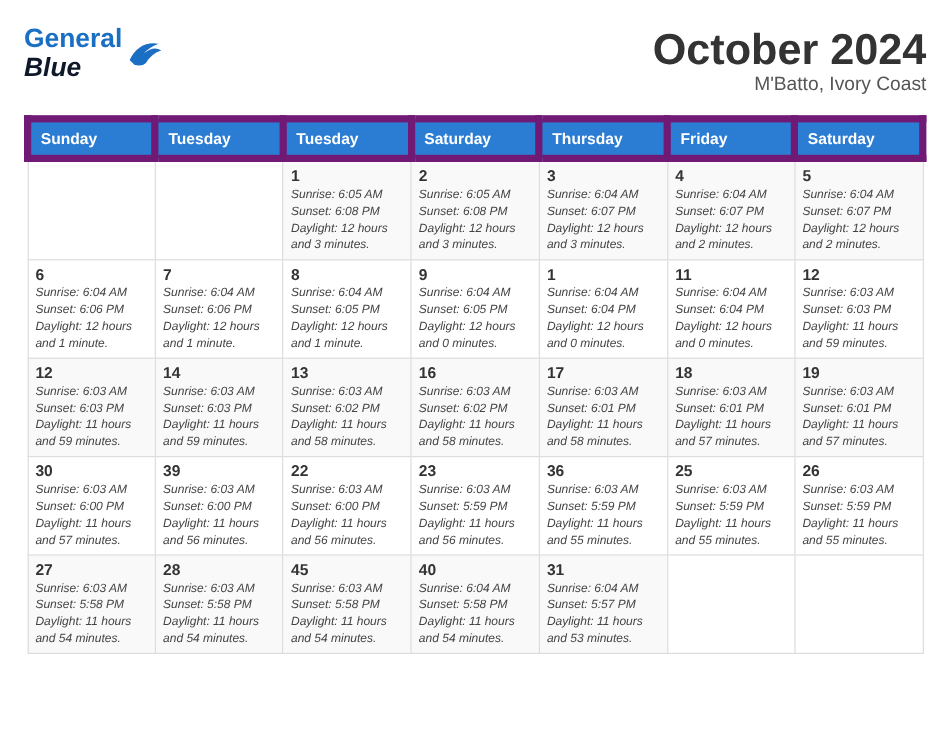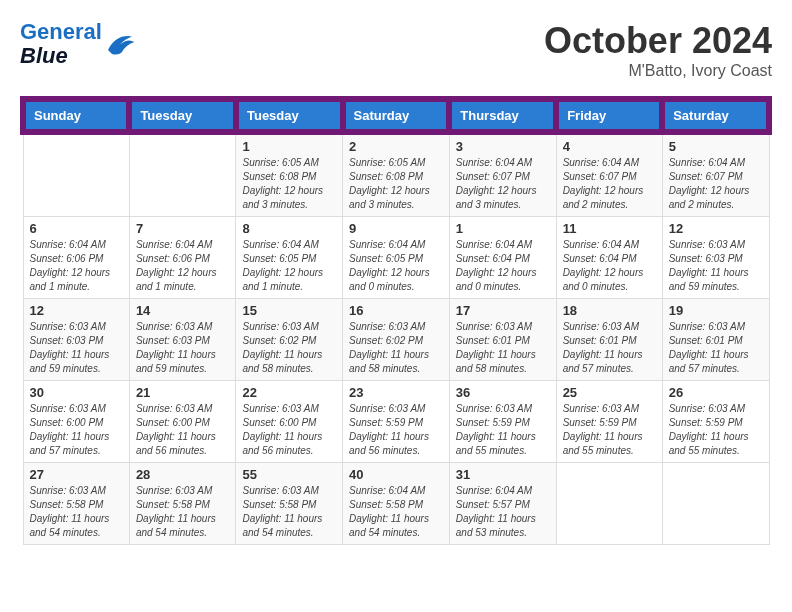--- a/index.html
+++ b/index.html
@@ -207,21 +207,21 @@
 Sunset: 6:03 PM
 Daylight: 11 hours and 59 minutes.</div>
         </td>
         <td>
           <span class="day-number">14</span>
           <div class="day-info" style="white-space: pre-line;">Sunrise: 6:03 AM
 Sunset: 6:03 PM
 Daylight: 11 hours and 59 minutes.</div>
         </td>
         <td>
-          <span class="day-number">15</span>
+          <span class="day-number">13</span>
           <div class="day-info" style="white-space: pre-line;">Sunrise: 6:03 AM
 Sunset: 6:02 PM
 Daylight: 11 hours and 58 minutes.</div>
         </td>
         <td>
           <span class="day-number">16</span>
           <div class="day-info" style="white-space: pre-line;">Sunrise: 6:03 AM
 Sunset: 6:02 PM
 Daylight: 11 hours and 58 minutes.</div>
         </td>
@@ -245,21 +245,21 @@
         </td>
       </tr>
       <tr>
         <td>
           <span class="day-number">30</span>
           <div class="day-info" style="white-space: pre-line;">Sunrise: 6:03 AM
 Sunset: 6:00 PM
 Daylight: 11 hours and 57 minutes.</div>
         </td>
         <td>
-          <span class="day-number">21</span>
+          <span class="day-number">39</span>
           <div class="day-info" style="white-space: pre-line;">Sunrise: 6:03 AM
 Sunset: 6:00 PM
 Daylight: 11 hours and 56 minutes.</div>
         </td>
         <td>
           <span class="day-number">22</span>
           <div class="day-info" style="white-space: pre-line;">Sunrise: 6:03 AM
 Sunset: 6:00 PM
 Daylight: 11 hours and 56 minutes.</div>
         </td>
@@ -295,21 +295,21 @@
 Sunset: 5:58 PM
 Daylight: 11 hours and 54 minutes.</div>
         </td>
         <td>
           <span class="day-number">28</span>
           <div class="day-info" style="white-space: pre-line;">Sunrise: 6:03 AM
 Sunset: 5:58 PM
 Daylight: 11 hours and 54 minutes.</div>
         </td>
         <td>
-          <span class="day-number">55</span>
+          <span class="day-number">45</span>
           <div class="day-info" style="white-space: pre-line;">Sunrise: 6:03 AM
 Sunset: 5:58 PM
 Daylight: 11 hours and 54 minutes.</div>
         </td>
         <td>
           <span class="day-number">40</span>
           <div class="day-info" style="white-space: pre-line;">Sunrise: 6:04 AM
 Sunset: 5:58 PM
 Daylight: 11 hours and 54 minutes.</div>
         </td>

